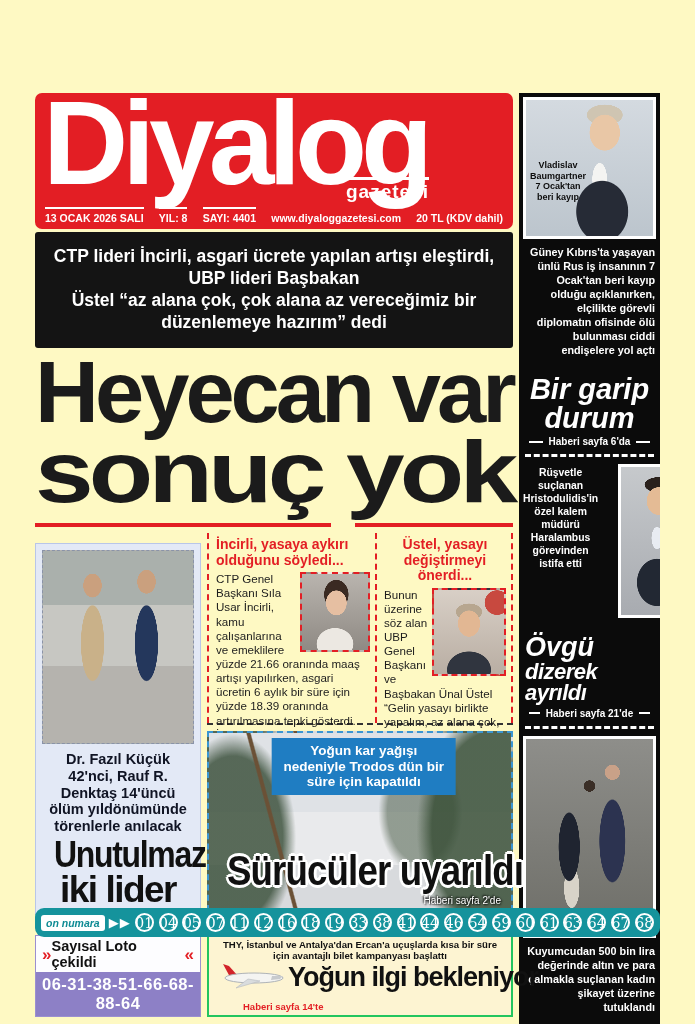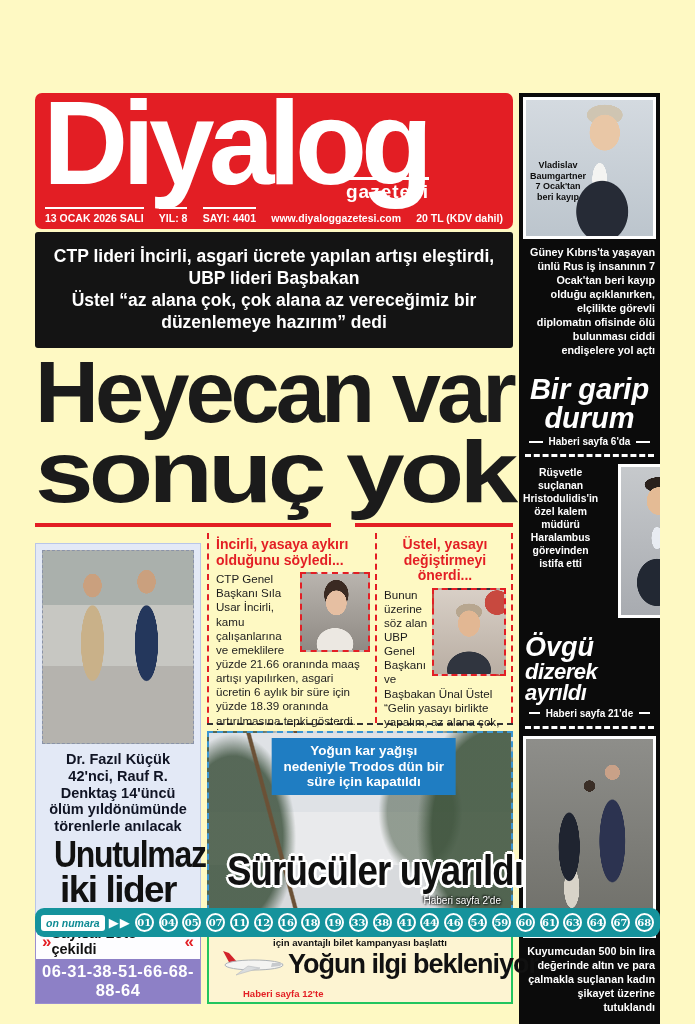--- a/index.html
+++ b/index.html
@@ -80,21 +80,21 @@
       linear-gradient(180deg,#dfe2e6 0 45%,#e9eaec 45% 75%,#d8dadd 75% 100%);}
   .snow-cap{position:absolute;top:5px;left:50%;transform:translateX(-48%);width:172px;background:#1f7dc2;
             color:#fff;font-weight:bold;font-size:13.5px;line-height:1.15;text-align:center;padding:5px 6px;}
   .snow-hl{position:absolute;left:18px;bottom:14px;width:296px;}
   .snow-hl .fitline{font-weight:bold;font-size:42px;letter-spacing:-1px;color:#101010;
       text-shadow:-3px 0 #fff,3px 0 #fff,0 -3px #fff,0 3px #fff,-2px -2px #fff,2px -2px #fff,-2px 2px #fff,2px 2px #fff;}
   .snow-ref{position:absolute;right:10px;bottom:3px;color:#fff;font-weight:normal;font-size:10px;
             text-shadow:1px 1px 2px #000,-1px -1px 2px #000;}
 
   
-  .bottom-row{display:flex;gap:6px;margin-top:7px;}
+  .bottom-row{display:flex;gap:6px;margin-top:20px;}
   .loto{flex:0 0 166px;width:166px;border:1px solid #9b8fd0;box-sizing:border-box;background:#fdfdff;}
   .loto-top{display:flex;align-items:center;justify-content:space-between;padding:2px 6px;}
   .loto-arrow{color:#e31e24;font-weight:bold;font-size:17px;line-height:1;}
   .loto-title{font-weight:bold;font-size:14.5px;color:#111;}
   .loto-nums{background:#8d80c6;color:#fff;text-align:center;font-weight:bold;font-size:16.5px;
              letter-spacing:.5px;padding:3px 0;}
   .thy{flex:0 0 306px;width:306px;position:relative;background:#fdf4d2;border:2px solid #22c55e;
        box-sizing:border-box;padding:3px 5px 2px 5px;}
   .thy-kicker{font-weight:bold;font-size:9.6px;color:#111;text-align:center;line-height:1.1;}
   .thy-main{display:flex;align-items:center;}
@@ -142,21 +142,21 @@
       linear-gradient(180deg,#8e8e8a,#6e6e68);}
 
   
   .ten-bar{position:absolute;left:35px;top:908px;width:625px;height:29px;background:#15939c;
            border-radius:9px;display:flex;align-items:center;gap:4px;padding:0 6px;box-sizing:border-box;}
   .ten-logo{background:#fff;border-radius:3px;color:#0f8b94;font-weight:bold;font-style:italic;
             font-size:10.5px;padding:2px 5px;white-space:nowrap;}
   .ten-arrows{color:#fff;font-size:13px;letter-spacing:1px;}
   .ten-nums{display:flex;gap:2.5px;flex:1;justify-content:space-between;}
   .num-circle{width:19px;height:19px;border:2px solid #fff;border-radius:50%;box-sizing:border-box;
-              color:#fff;font-family:"DejaVu Serif",serif;font-weight:bold;font-size:10px;
+              color:#fff;font-family:"DejaVu Serif",serif;font-weight:normal;font-size:14px;
               display:flex;align-items:center;justify-content:center;}
 </style>
 </head>
 <body>
 
 <div class="sheet">
   <div class="content">
 
     <div class="main">
 
@@ -244,21 +244,21 @@
             <svg class="thy-plane" width="74" height="30" viewBox="0 0 74 30">
               <path d="M16 17 L9 4 L15 6 L24 16 Z" fill="#d2232a"></path>
               <ellipse cx="40" cy="18" rx="29" ry="5" fill="#f4f4f2" stroke="#aeb3b8" stroke-width="1"></ellipse>
               <path d="M34 19 L22 28 L46 21 Z" fill="#d9dcde" stroke="#aeb3b8" stroke-width="0.5"></path>
               <path d="M58 16 L69 16 L66 19 L57 20 Z" fill="#c7cacd"></path>
             </svg>
             <div class="thy-hl">
               <span class="fitline fit">Yoğun ilgi bekleniyor</span>
             </div>
           </div>
-          <div class="thy-ref">Haberi sayfa 12'te</div>
+          <div class="thy-ref">Haberi sayfa 14'te</div>
         </div>
       </div>
     </div>
 
     <aside class="sidebar">
 
       <div class="photo-frame">
         <div class="photo-baum">
           <div class="baum-cap">Vladislav Baumgartner 7 Ocak'tan beri kayıp</div>
         </div>

